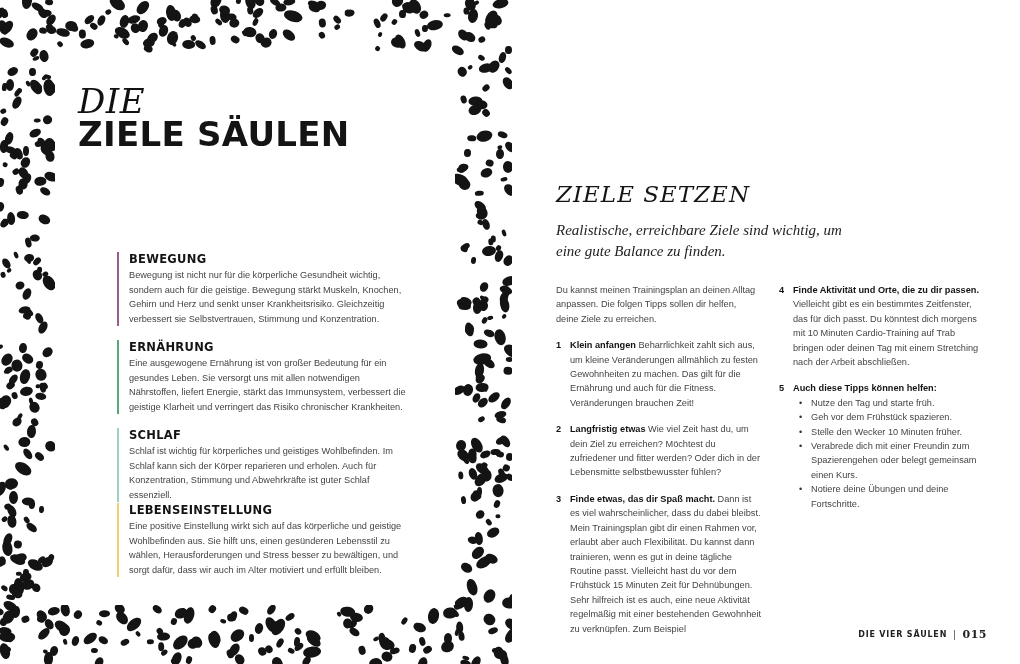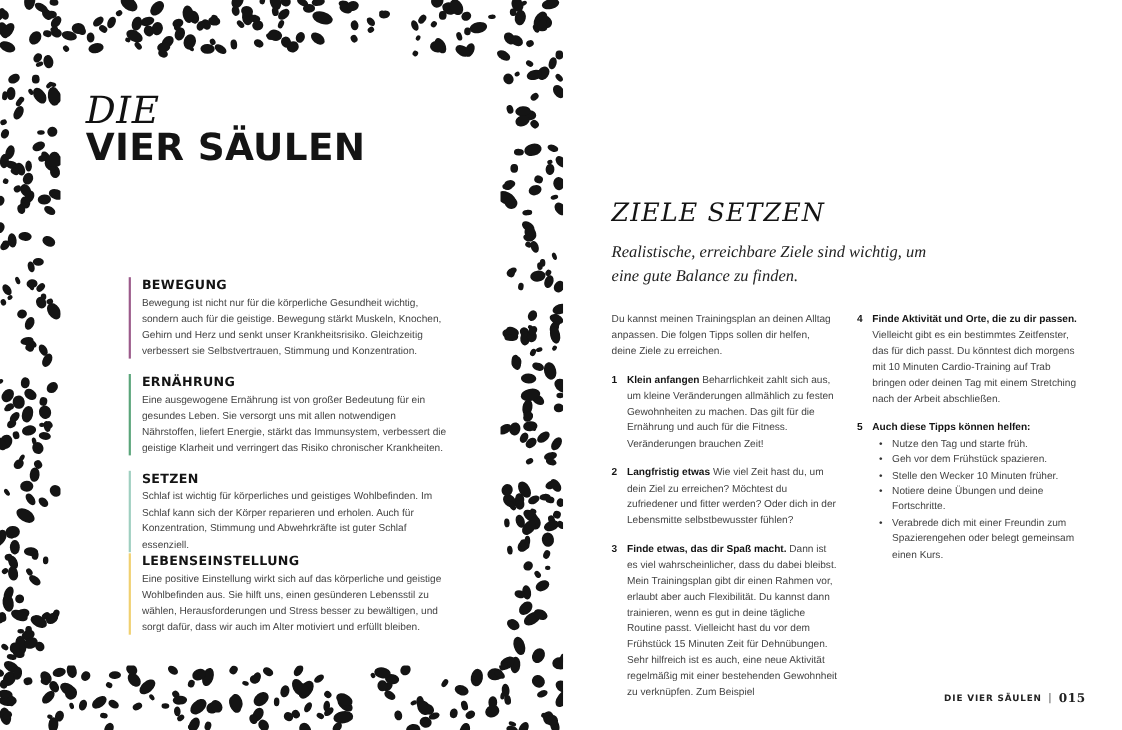--- a/index.html
+++ b/index.html
@@ -564,32 +564,32 @@
         <span class="dot" style="left: 44.2px; top: 79.3px; width: 10.5px; height: 17px; transform: rotate(172deg);"></span>
         <span class="dot" style="left: 39.1px; top: 506px; width: 4.9px; height: 7.4px; transform: rotate(2deg);"></span>
         <span class="dot" style="left: 475.5px; top: 509.8px; width: 8.1px; height: 9.3px; transform: rotate(51deg);"></span>
         <span class="dot" style="left: 344.7px; top: 8.8px; width: 4.1px; height: 5.4px; transform: rotate(77deg);"></span>
         <span class="dot" style="left: 399.3px; top: 10px; width: 6.6px; height: 8.4px; transform: rotate(2deg);"></span>
         <span class="dot" style="left: 498.4px; top: 414.5px; width: 6.2px; height: 10px; transform: rotate(108deg);"></span>
       </div>
     <div id="white-box"></div>
 
     <div class="title-italic">DIE</div>
-    <div class="title-bold">VIER SÄULEN</div>
+    <div class="title-bold">ZIELE SÄULEN</div>
 
     <div class="pillar" style="top:340px;border-left-color:#5aa57a;">
       <h3>ERNÄHRUNG</h3>
       <p>Eine ausgewogene Ernährung ist von großer Bedeutung für ein gesundes Leben. Sie versorgt uns mit allen notwendigen Nährstoffen, liefert Energie, stärkt das Immunsystem, verbessert die geistige Klarheit und verringert das Risiko chronischer Krankheiten.</p>
     </div>
     <div class="pillar" style="top:252px;border-left-color:#9b5a8a;">
       <h3>BEWEGUNG</h3>
       <p>Bewegung ist nicht nur für die körperliche Gesundheit wichtig, sondern auch für die geistige. Bewegung stärkt Muskeln, Knochen, Gehirn und Herz und senkt unser Krankheitsrisiko. Gleichzeitig verbessert sie Selbstvertrauen, Stimmung und Konzentration.</p>
     </div>
     <div class="pillar" style="top:428px;border-left-color:#9fcfc0;">
-      <h3>SETZEN</h3>
+      <h3>SCHLAF</h3>
       <p>Schlaf ist wichtig für körperliches und geistiges Wohlbefinden. Im Schlaf kann sich der Körper reparieren und erholen. Auch für Konzentration, Stimmung und Abwehrkräfte ist guter Schlaf essenziell.</p>
     </div>
     <div class="pillar" style="top:503px;border-left-color:#f0d070;">
       <h3>LEBENSEINSTELLUNG</h3>
       <p>Eine positive Einstellung wirkt sich auf das körperliche und geistige Wohlbefinden aus. Sie hilft uns, einen gesünderen Lebensstil zu wählen, Herausforderungen und Stress besser zu bewältigen, und sorgt dafür, dass wir auch im Alter motiviert und erfüllt bleiben.</p>
     </div>
   </div>
 
   <div id="right-page"></div>
 
@@ -617,22 +617,22 @@
       <span class="num">4</span>
       <b>Finde Aktivität und Orte, die zu dir passen.</b><span> Vielleicht gibt es ein bestimmtes Zeitfenster, das für dich passt. Du könntest dich morgens mit 10 Minuten Cardio-Training auf Trab bringen oder deinen Tag mit einem Stretching nach der Arbeit abschließen.</span>
     </div>
     <div class="item" style="margin-bottom:0">
       <span class="num">5</span>
       <b>Auch diese Tipps können helfen:</b>
       <ul class="bullets">
         <li>Nutze den Tag und starte früh.</li>
         <li>Geh vor dem Frühstück spazieren.</li>
         <li>Stelle den Wecker 10 Minuten früher.</li>
+        <li>Verabrede dich mit einer Freundin zum Spazierengehen oder belegt gemeinsam einen Kurs.</li>
         <li>Notiere deine Übungen und deine Fortschritte.</li>
-        <li>Verabrede dich mit einer Freundin zum Spazierengehen oder belegt gemeinsam einen Kurs.</li>
       </ul>
     </div>
   </div>
 
   <div class="footer">
     <span class="ft-label">DIE VIER SÄULEN</span>
     <span class="ft-sep">|</span>
     <span class="ft-num">015</span>
   </div>
 </div>

